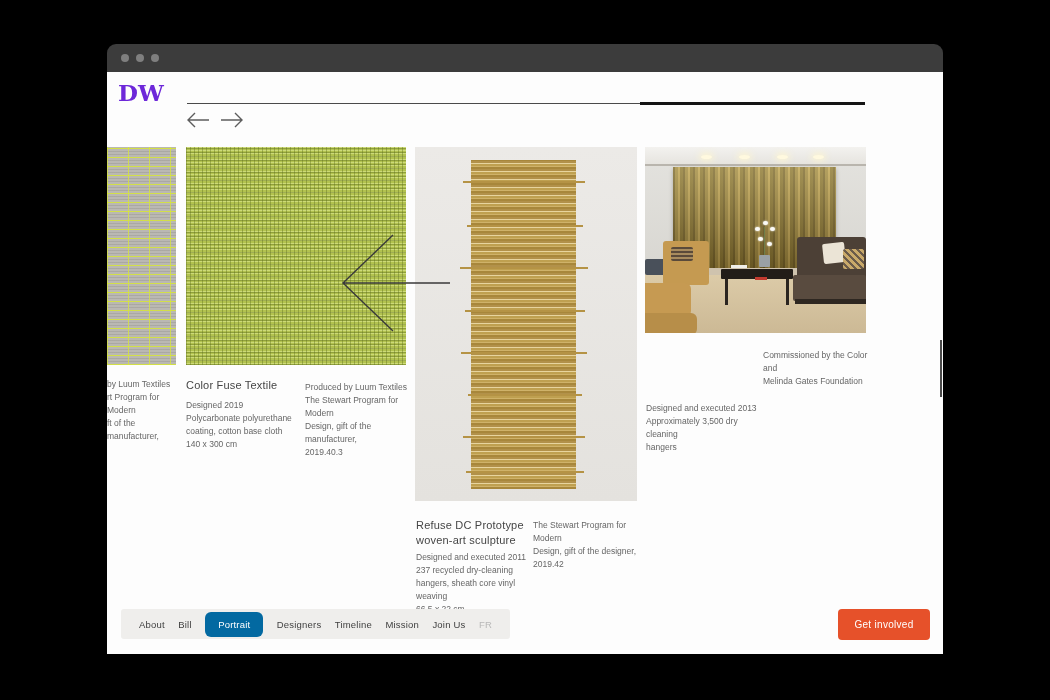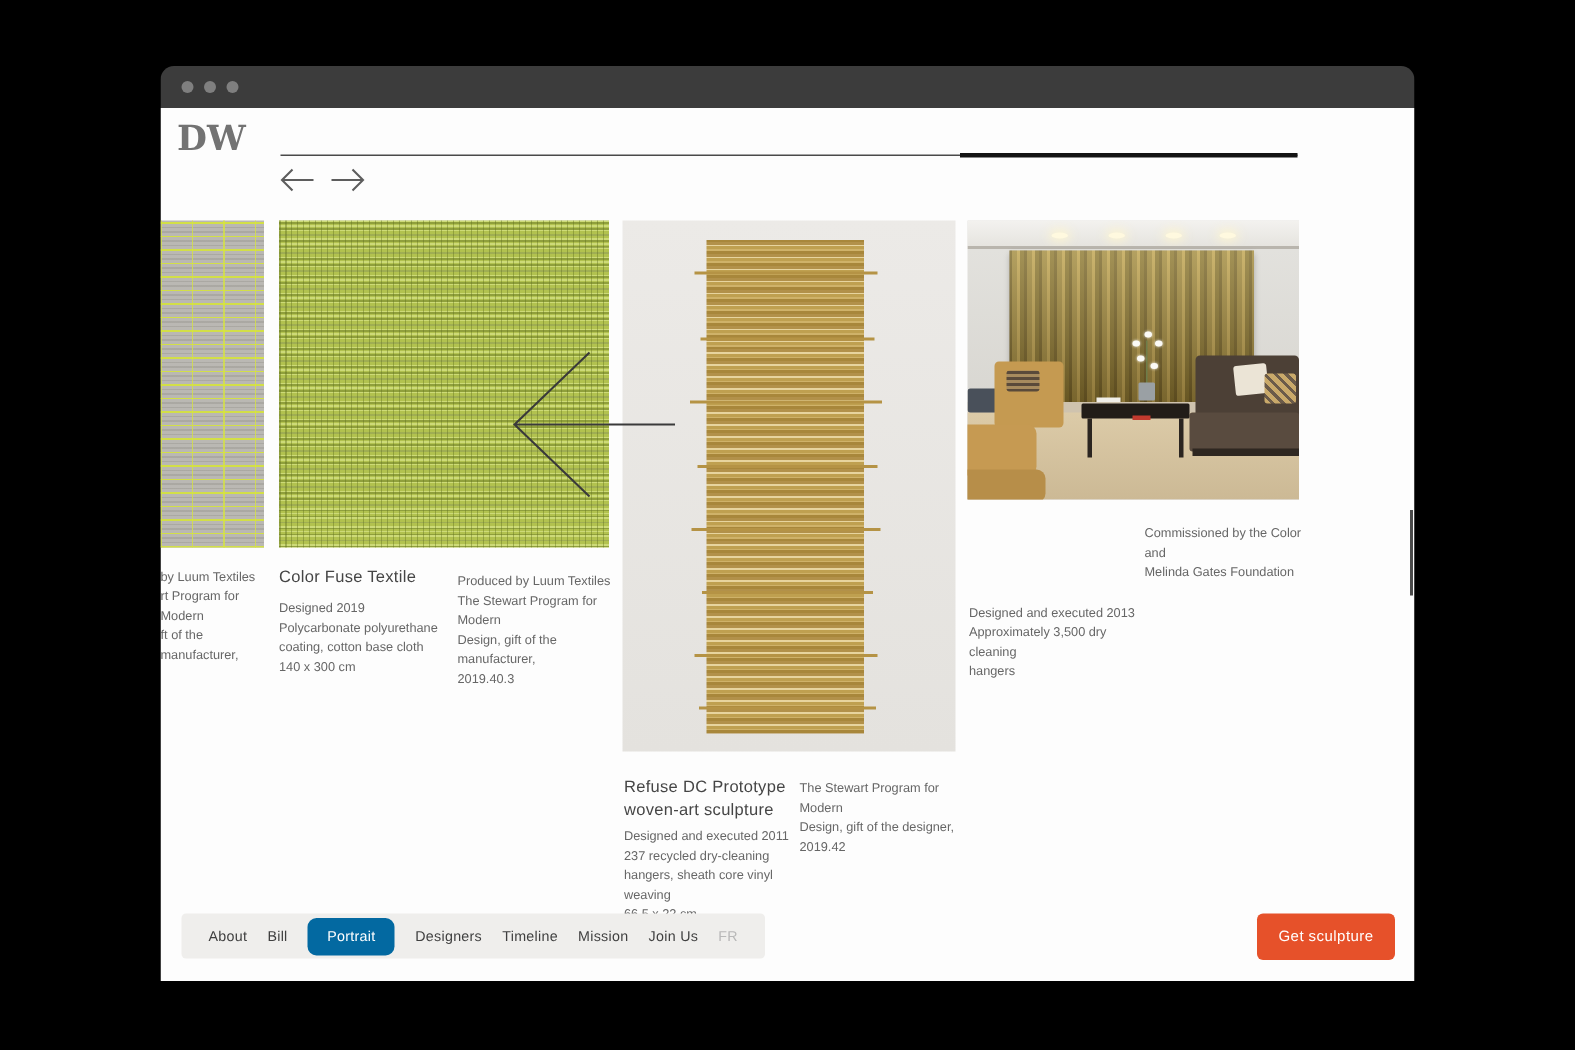--- a/index.html
+++ b/index.html
@@ -9,21 +9,21 @@
 
   
   .window { position:absolute; left:107px; top:44px; width:836px; height:610px;
             border-radius:9px 9px 0 0; overflow:hidden; box-shadow:0 0 30px rgba(0,0,0,.6); }
   .titlebar { height:28px; background:#3c3c3c; display:flex; align-items:center; padding-left:14px; gap:7px; }
   .dot { width:8px; height:8px; border-radius:50%; background:#7f7f7f; }
   .content { position:relative; width:836px; height:582px; background:#fdfdfd; overflow:hidden; }
 
   
   .logo { position:absolute; left:11px; top:7px; font-family:"DejaVu Serif", serif;
-          font-weight:700; font-size:23px; color:#737373; letter-spacing:0px; }
+          font-weight:700; font-size:23px; color:#6d28d9; letter-spacing:0px; }
   .track { position:absolute; left:80px; top:31px; width:678px; height:1px; background:#4a4a4a; }
   .thumb { position:absolute; left:533px; top:30px; width:225px; height:3px; background:#141414; }
   .arrow-btn { position:absolute; top:38px; width:28px; height:20px; cursor:pointer; }
   .arrow-prev { left:77px; } .arrow-next { left:111px; }
 
   
   .art { position:absolute; top:75px; }
   .art-felt { left:0; width:69px; height:218px;
     background-color:#bab8b3;
     background-image:
@@ -207,19 +207,19 @@
         <span class="nav-item">About</span>
         <span class="nav-item">Bill</span>
         <span class="nav-item active">Portrait</span>
         <span class="nav-item">Designers</span>
         <span class="nav-item">Timeline</span>
         <span class="nav-item">Mission</span>
         <span class="nav-item">Join Us</span>
         <span class="nav-item muted">FR</span>
       </nav>
 
-      <button class="cta">Get sculpture</button>
+      <button class="cta">Get involved</button>
 
       <div class="scroll-thumb"></div>
 
     </div>
   </div>
 </div>
 
 </body></html>

